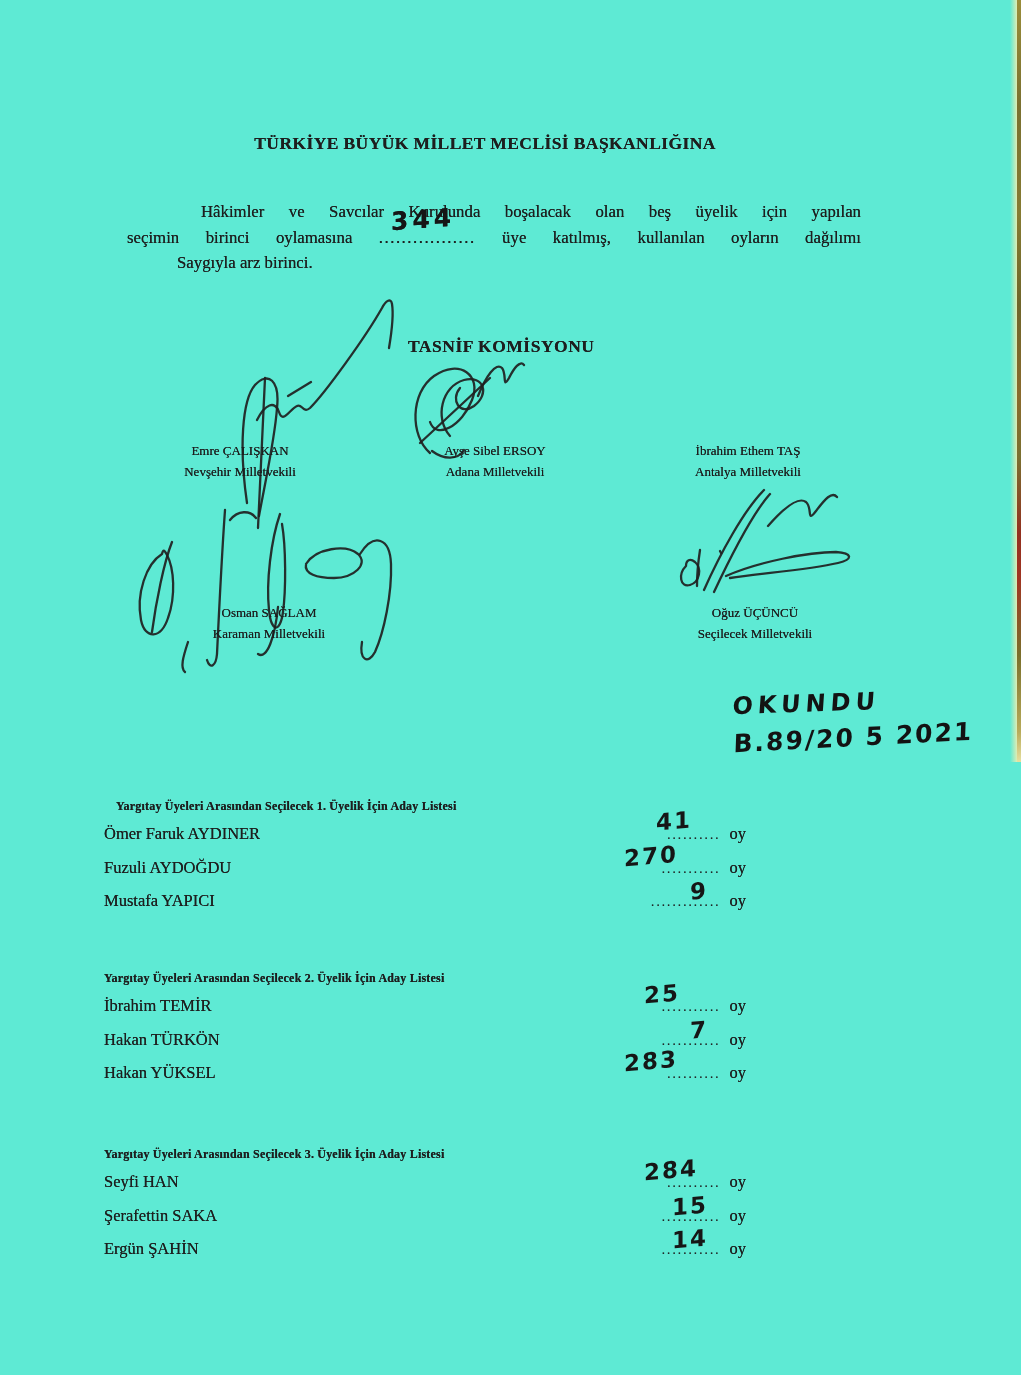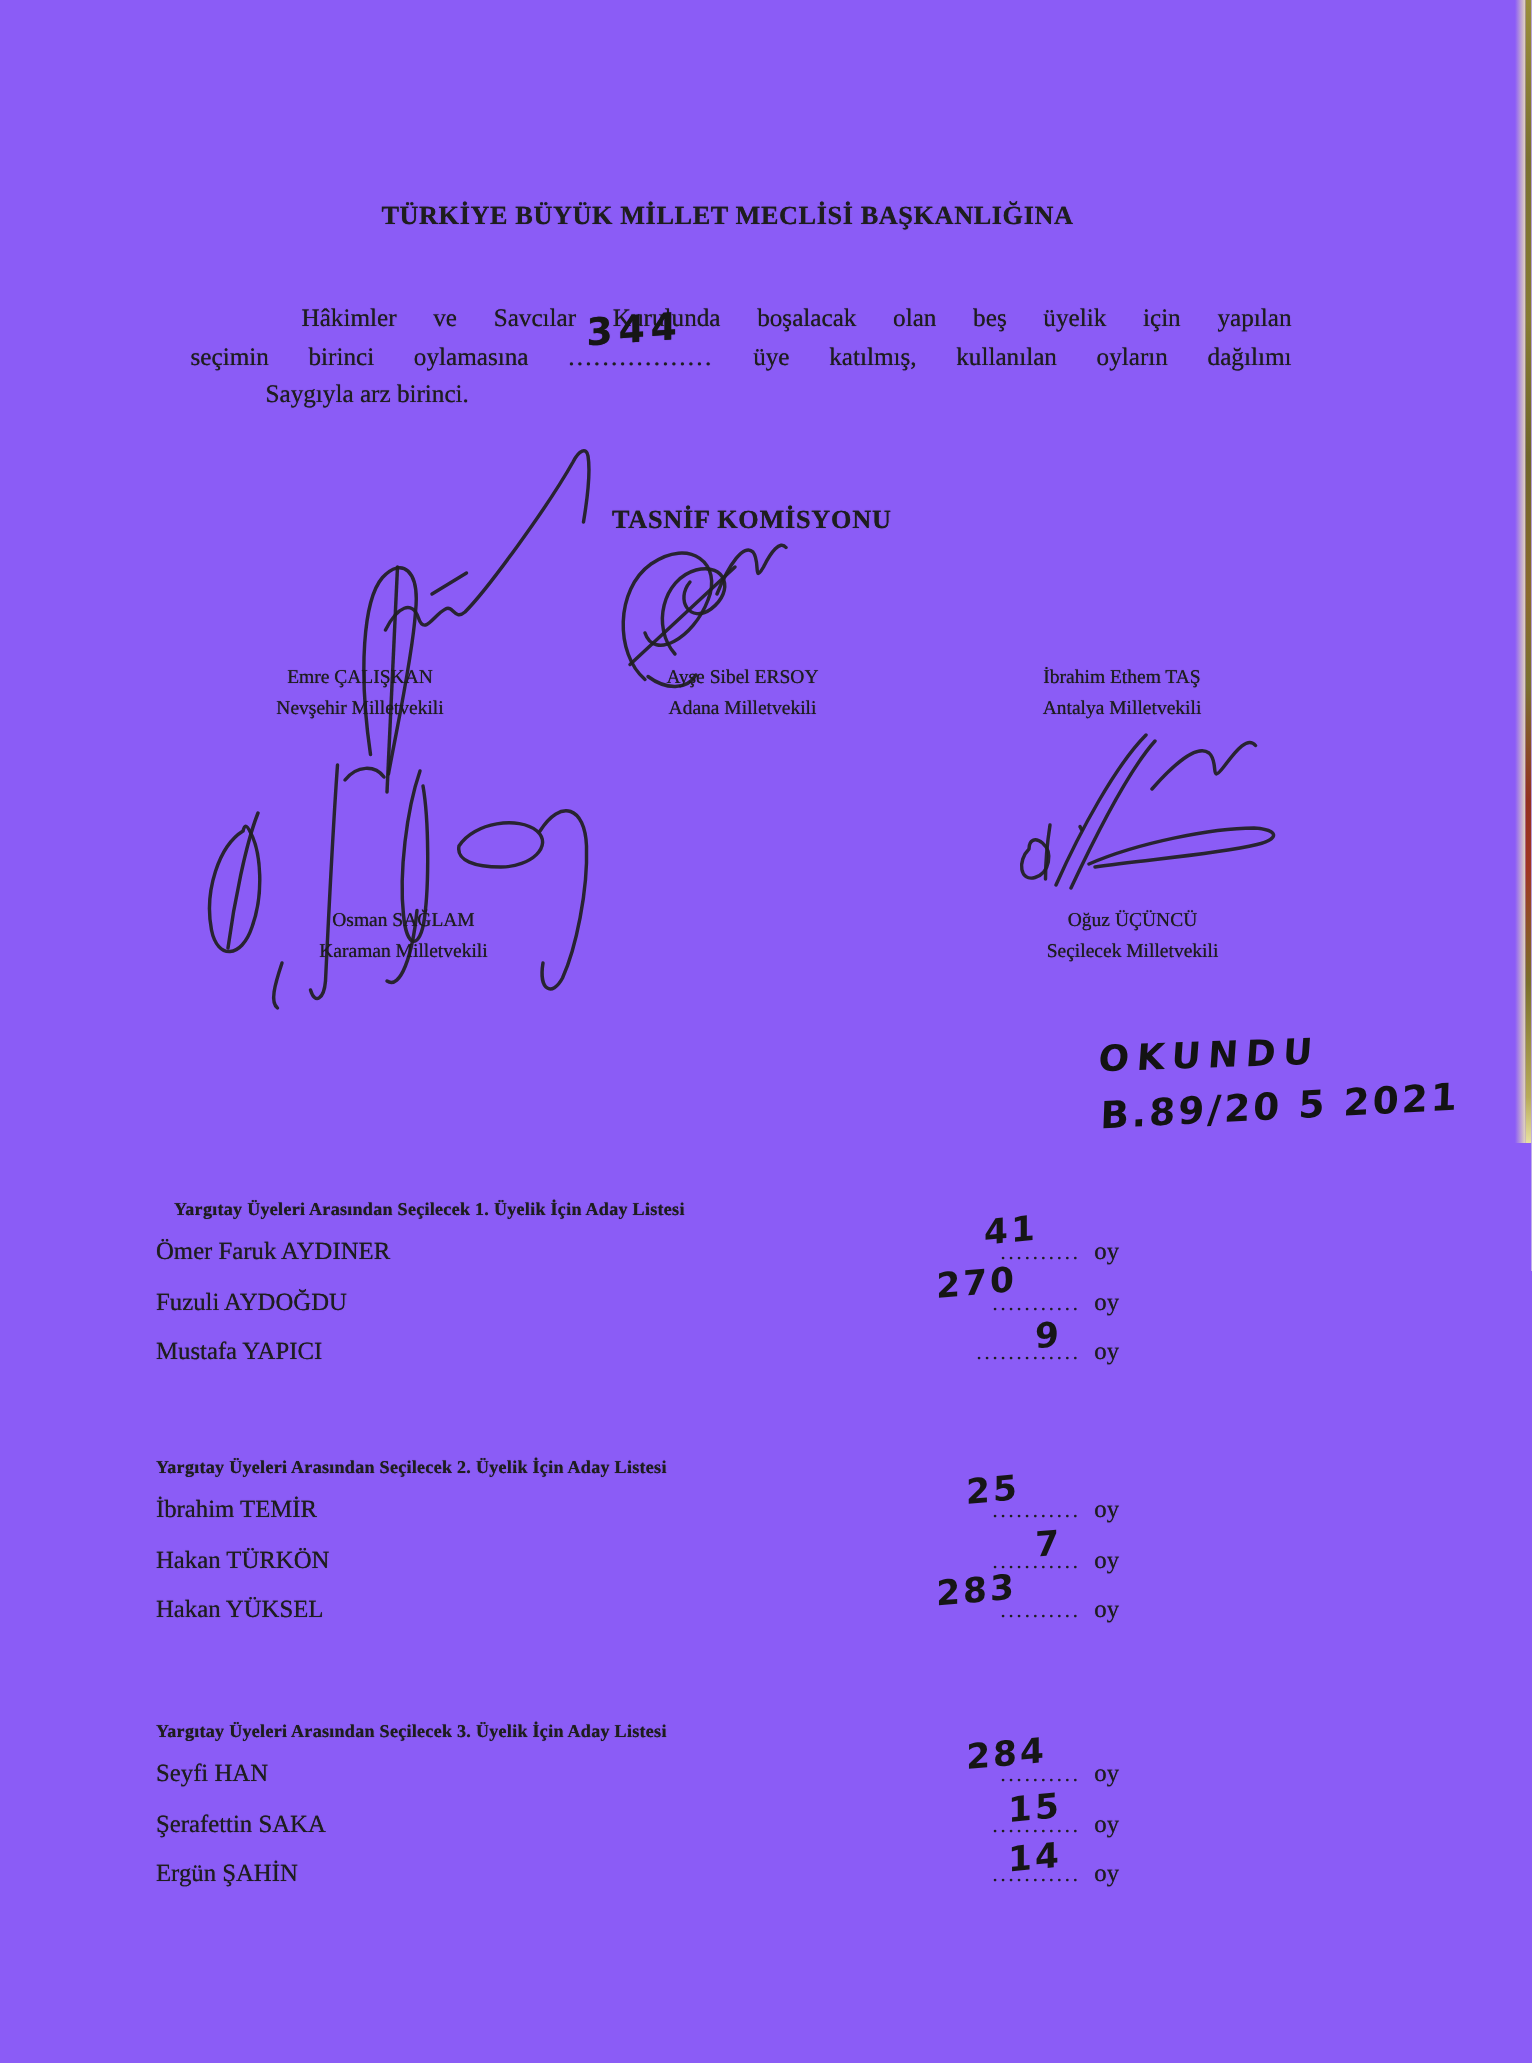--- a/index.html
+++ b/index.html
@@ -1,20 +1,20 @@
 <!DOCTYPE html>
 <html><head>
 <meta charset="utf-8">
 <style>
   html,body{margin:0;padding:0;background:#e8e8e8;}
   .page{
     position:relative;
     width:1021px;height:1375px;
     margin:0 auto;
-    background:#8b5cf6;
+    background:#5eead4;
     overflow:hidden;
     font-family:"Liberation Serif", serif;
     color:#1e1e1e;
   }
   
   .ink{ text-shadow:0 0 .45px rgba(20,20,20,.85); }
 
   
   .edge-strip{
     position:absolute; top:0; right:0; width:4px; height:762px;

